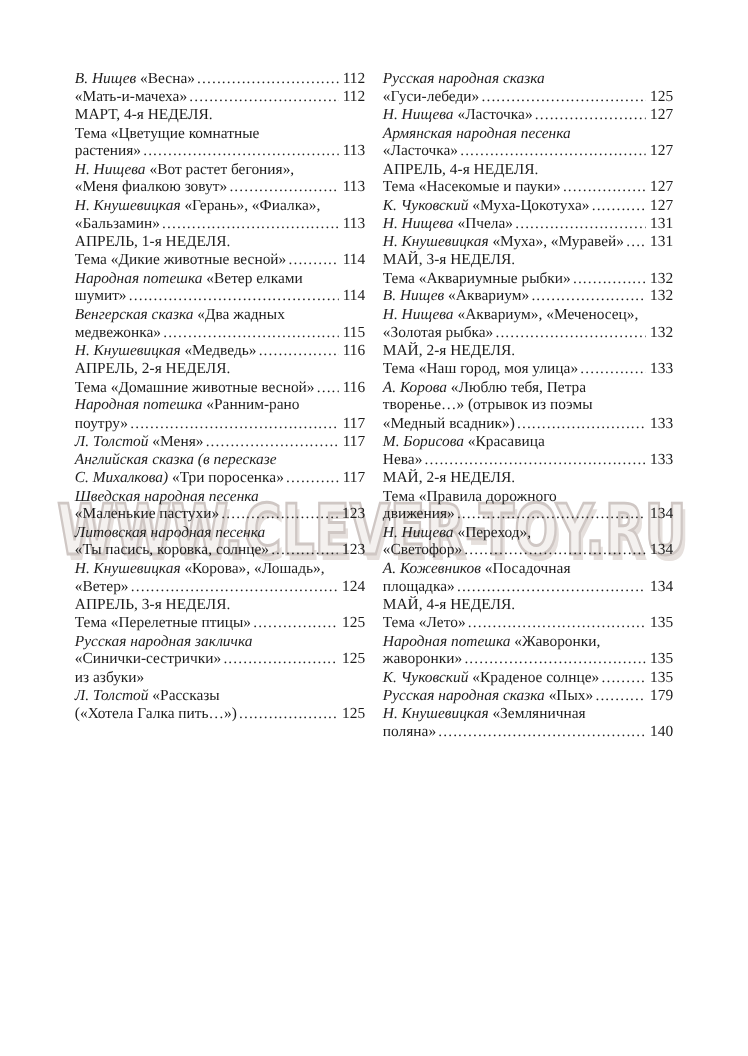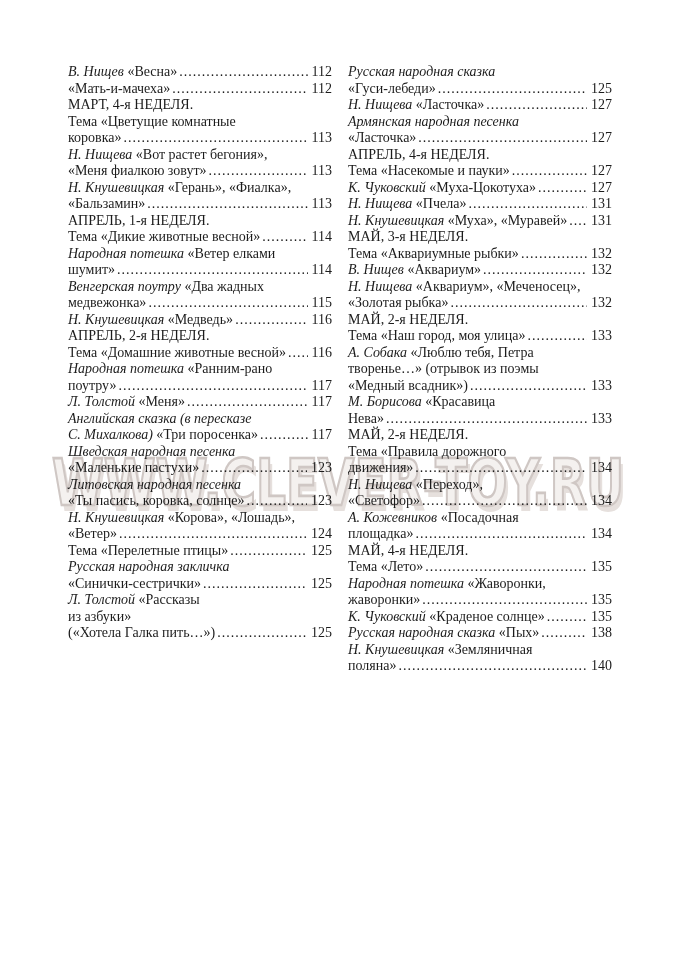--- a/index.html
+++ b/index.html
@@ -86,21 +86,21 @@
           <span class="leader">..........................................................................................</span>
           <span class="pg">112</span>
         </div>
         <div class="line">
           <span class="txt"><span>МАРТ, 4-я НЕДЕЛЯ.</span></span>
         </div>
         <div class="line">
           <span class="txt"><span>Тема «Цветущие комнатные</span></span>
         </div>
         <div class="line">
-          <span class="txt"><span>коровка» </span></span>
+          <span class="txt"><span>растения» </span></span>
           <span class="leader">..........................................................................................</span>
           <span class="pg">113</span>
         </div>
         <div class="line">
           <span class="txt"><span class="it">Н. Нищева</span><span> «Вот растет бегония»,</span></span>
         </div>
         <div class="line">
           <span class="txt"><span>«Меня фиалкою зовут»</span></span>
           <span class="leader">..........................................................................................</span>
           <span class="pg">113</span>
@@ -123,21 +123,21 @@
         </div>
         <div class="line">
           <span class="txt"><span class="it">Народная потешка</span><span> «Ветер елками</span></span>
         </div>
         <div class="line">
           <span class="txt"><span>шумит»</span></span>
           <span class="leader">..........................................................................................</span>
           <span class="pg">114</span>
         </div>
         <div class="line">
-          <span class="txt"><span class="it">Венгерская поутру</span><span> «Два жадных</span></span>
+          <span class="txt"><span class="it">Венгерская сказка</span><span> «Два жадных</span></span>
         </div>
         <div class="line">
           <span class="txt"><span>медвежонка»</span></span>
           <span class="leader">..........................................................................................</span>
           <span class="pg">115</span>
         </div>
         <div class="line">
           <span class="txt"><span class="it">Н. Кнушевицкая</span><span> «Медведь» </span></span>
           <span class="leader">..........................................................................................</span>
           <span class="pg">116</span>
@@ -189,37 +189,40 @@
         </div>
         <div class="line">
           <span class="txt"><span class="it">Н. Кнушевицкая</span><span> «Корова», «Лошадь»,</span></span>
         </div>
         <div class="line">
           <span class="txt"><span>«Ветер» </span></span>
           <span class="leader">..........................................................................................</span>
           <span class="pg">124</span>
         </div>
         <div class="line">
+          <span class="txt"><span>АПРЕЛЬ, 3-я НЕДЕЛЯ.</span></span>
+        </div>
+        <div class="line">
           <span class="txt"><span>Тема «Перелетные птицы»</span></span>
           <span class="leader">..........................................................................................</span>
           <span class="pg">125</span>
         </div>
         <div class="line">
           <span class="txt"><span class="it">Русская народная закличка</span></span>
         </div>
         <div class="line">
           <span class="txt"><span>«Синички-сестрички»</span></span>
           <span class="leader">..........................................................................................</span>
           <span class="pg">125</span>
         </div>
         <div class="line">
+          <span class="txt"><span>из азбуки»</span></span>
+        </div>
+        <div class="line">
           <span class="txt"><span class="it">Л. Толстой</span><span> «Рассказы</span></span>
-        </div>
-        <div class="line">
-          <span class="txt"><span>из азбуки»</span></span>
         </div>
         <div class="line">
           <span class="txt"><span>(«Хотела Галка пить…») </span></span>
           <span class="leader">..........................................................................................</span>
           <span class="pg">125</span>
         </div>
       </div>
     <div class="toc-col">
         <div class="line">
           <span class="txt"><span class="it">Русская народная сказка</span></span>
@@ -288,21 +291,21 @@
         </div>
         <div class="line">
           <span class="txt"><span>МАЙ, 2-я НЕДЕЛЯ.</span></span>
         </div>
         <div class="line">
           <span class="txt"><span>Тема «Наш город, моя улица» </span></span>
           <span class="leader">..........................................................................................</span>
           <span class="pg">133</span>
         </div>
         <div class="line">
-          <span class="txt"><span class="it">А. Собака</span><span> «Люблю тебя, Петра</span></span>
+          <span class="txt"><span class="it">А. Корова</span><span> «Люблю тебя, Петра</span></span>
         </div>
         <div class="line">
           <span class="txt"><span>творенье…» (отрывок из поэмы</span></span>
         </div>
         <div class="line">
           <span class="txt"><span>«Медный всадник») </span></span>
           <span class="leader">..........................................................................................</span>
           <span class="pg">133</span>
         </div>
         <div class="line">
@@ -357,21 +360,21 @@
           <span class="pg">135</span>
         </div>
         <div class="line">
           <span class="txt"><span class="it">К. Чуковский</span><span> «Краденое солнце» </span></span>
           <span class="leader">..........................................................................................</span>
           <span class="pg">135</span>
         </div>
         <div class="line">
           <span class="txt"><span class="it">Русская народная сказка</span><span> «Пых»</span></span>
           <span class="leader">..........................................................................................</span>
-          <span class="pg">138</span>
+          <span class="pg">179</span>
         </div>
         <div class="line">
           <span class="txt"><span class="it">Н. Кнушевицкая</span><span> «Земляничная</span></span>
         </div>
         <div class="line">
           <span class="txt"><span>поляна»</span></span>
           <span class="leader">..........................................................................................</span>
           <span class="pg">140</span>
         </div>
       </div>

